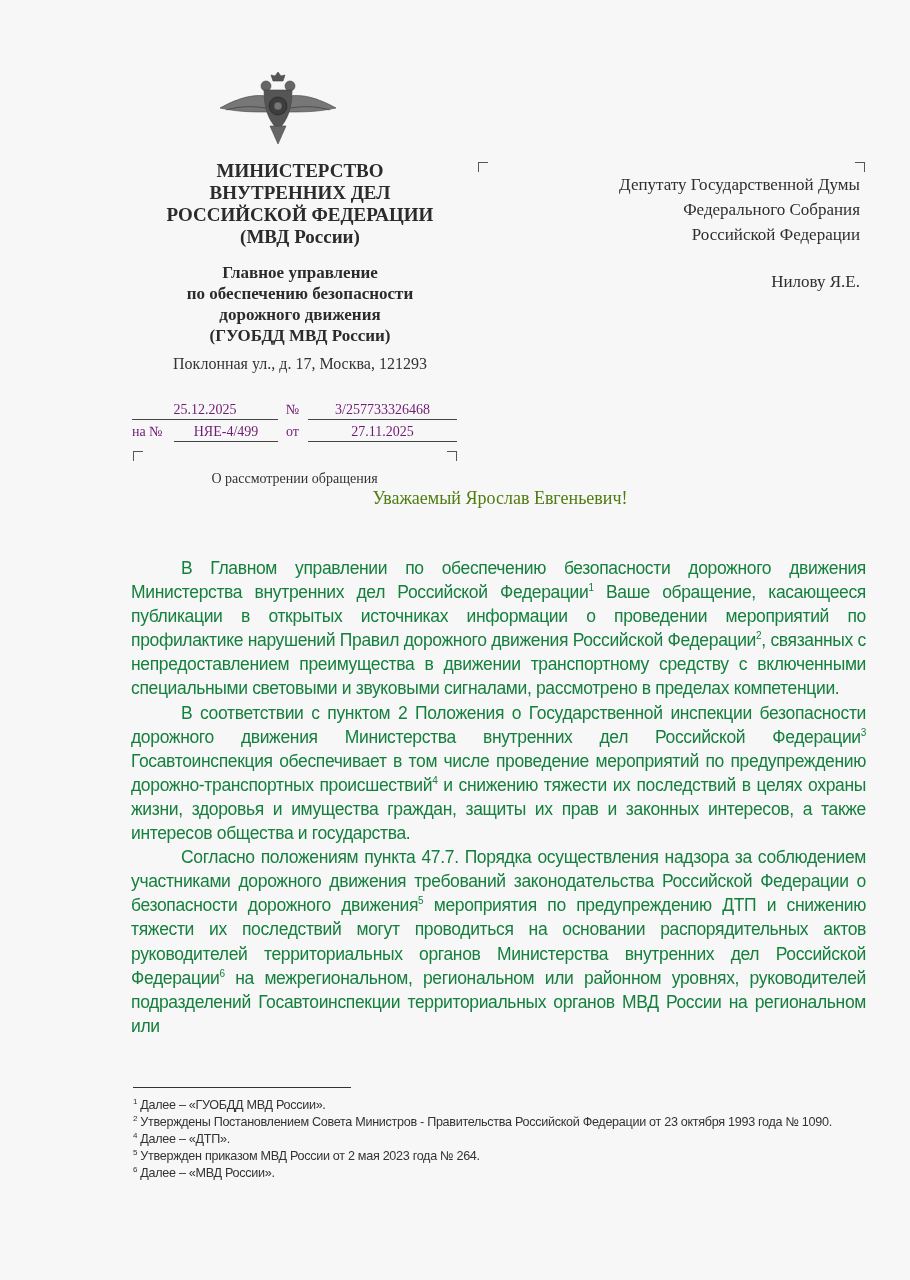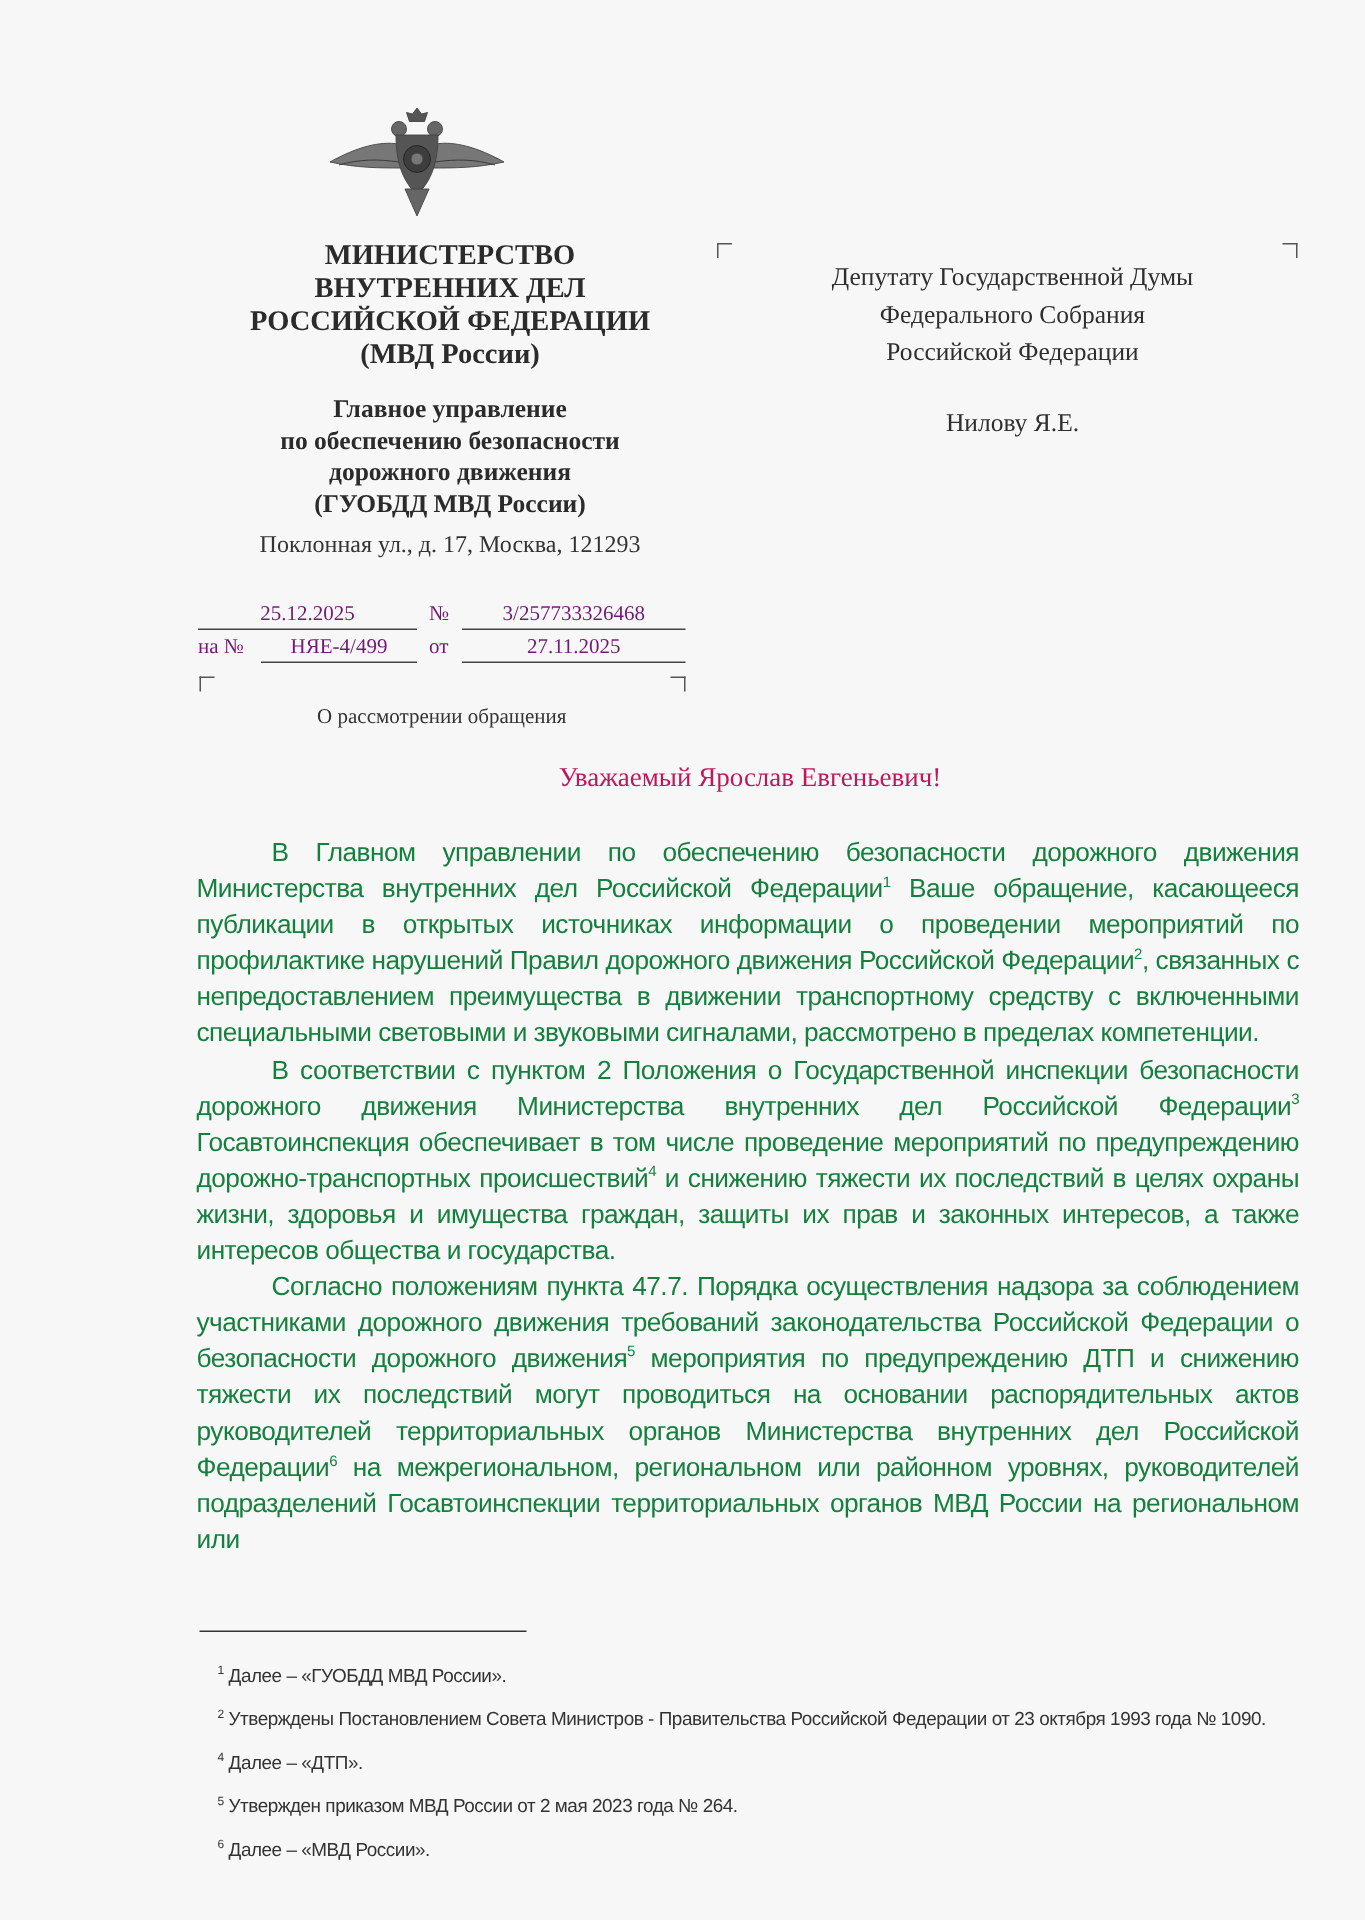--- a/index.html
+++ b/index.html
@@ -27,32 +27,32 @@
   .reg .line { position: absolute; bottom: 2px; border-bottom: 1px solid #444; text-align: center; line-height: 18px; }
   .reg .lbl { position: absolute; bottom: 3px; line-height: 18px; }
 
   .corner { position: absolute; width: 9px; height: 9px; border-color: #555; border-style: solid; border-width: 0; }
   .corner.tl { border-top-width: 1.5px; border-left-width: 1.5px; }
   .corner.tr { border-top-width: 1.5px; border-right-width: 1.5px; }
 
   .subject { position: absolute; left: 132px; top: 471px; width: 325px; text-align: center; font-size: 14px; color: #333; }
 
   
-  .recipient { position: absolute; left: 490px; top: 172px; width: 370px; text-align: center; font-size: 17px; line-height: 25px; color: #2e2e2e; }
+  .recipient { position: absolute; left: 490px; top: 172px; width: 370px; text-align: right; font-size: 17px; line-height: 25px; color: #2e2e2e; }
   .recipient-name { margin-top: 22px; }
 
-  .salutation { position: absolute; left: 130px; top: 508px; width: 740px; text-align: center; font-size: 18px; color: #be185d; }
+  .salutation { position: absolute; left: 130px; top: 488px; width: 740px; text-align: center; font-size: 18px; color: #4d7c0f; }
 
   .body-text { position: absolute; left: 131px; top: 556px; width: 735px; font-family: "Liberation Sans", "DejaVu Sans", sans-serif; font-stretch: condensed; font-size: 17.5px; line-height: 24.1px; text-align: justify; color: #15803d; letter-spacing: -0.35px; }
   .body-text p { margin: 0; text-indent: 50px; }
   sup { font-size: 10px; line-height: 0; vertical-align: 7px; }
 
   .fn-rule { position: absolute; left: 133px; top: 1087px; width: 218px; border-top: 1px solid #333; }
   .footnotes { position: absolute; left: 133px; top: 1097px; width: 732px; font-family: "Liberation Sans", "DejaVu Sans", sans-serif; font-size: 12.6px; line-height: 17px; color: #333; text-align: justify; letter-spacing: -0.3px; }
-  .footnotes div { margin: 12px; }
+  .footnotes div { margin: 0; }
   .footnotes sup { font-size: 8px; vertical-align: 5px; }
 </style>
 </head>
 <body>
 
 <div class="page">
 
   <svg class="emblem" viewBox="0 0 120 82">
     <g fill="#555" stroke="#444" stroke-width="0.6">
 

